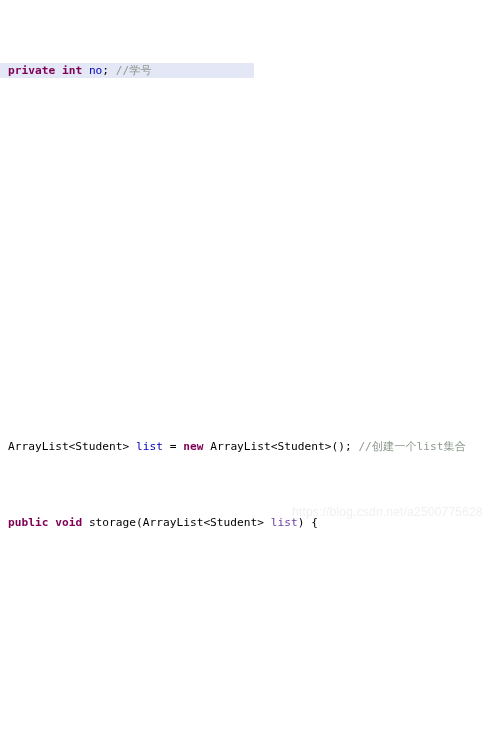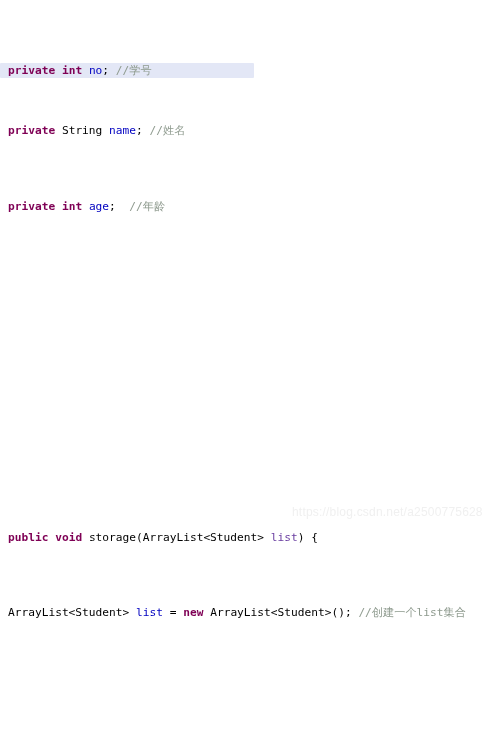--- a/index.html
+++ b/index.html
@@ -76,37 +76,35 @@
 
 <div id="editor">
 
   <div id="watermark">https://blog.csdn.net/a2500775628</div>
 
   <div class="code">
 
     
     <div class="line hl"><span class="kw">private</span> <span class="kw">int</span> <span class="fld">no</span><span class="plain">;</span> <span class="cmt">//学号</span></div>
 
-    <div class="line"><span class="kw">private</span> <span class="type">String</span> <span class="fld">name</span><span class="plain">;</span> <span class="cmt">//姓名</span></div>
 
 
-    <div class="line"><span class="kw">private</span> <span class="kw">int</span> <span class="fld">age</span><span class="plain">;</span>  <span class="cmt">//年龄</span></div>
 
 
     <div class="line blank"> </div>
     <div class="line blank"> </div>
     <div class="line blank"> </div>
     <div class="line blank"> </div>
     <div class="line blank"> </div>
 
     
-    <div class="line"><span class="kw">public</span> <span class="kw">void</span> <span class="plain">storage(ArrayList&lt;Student&gt; </span><span class="loc">list</span><span class="plain">) {</span></div>
+    <div class="line"><span class="plain">ArrayList&lt;Student&gt;</span> <span class="fld">list</span> <span class="plain">=</span> <span class="kw">new</span> <span class="plain">ArrayList&lt;Student&gt;();</span> <span class="cmt">//创建一个list集合</span></div>
 
     
-    <div class="line"><span class="plain">ArrayList&lt;Student&gt;</span> <span class="fld">list</span> <span class="plain">=</span> <span class="kw">new</span> <span class="plain">ArrayList&lt;Student&gt;();</span> <span class="cmt">//创建一个list集合</span></div>
+    <div class="line"><span class="kw">public</span> <span class="kw">void</span> <span class="plain">storage(ArrayList&lt;Student&gt; </span><span class="loc">list</span><span class="plain">) {</span></div>
 
     
     
 
     
     
 
     
     
 

